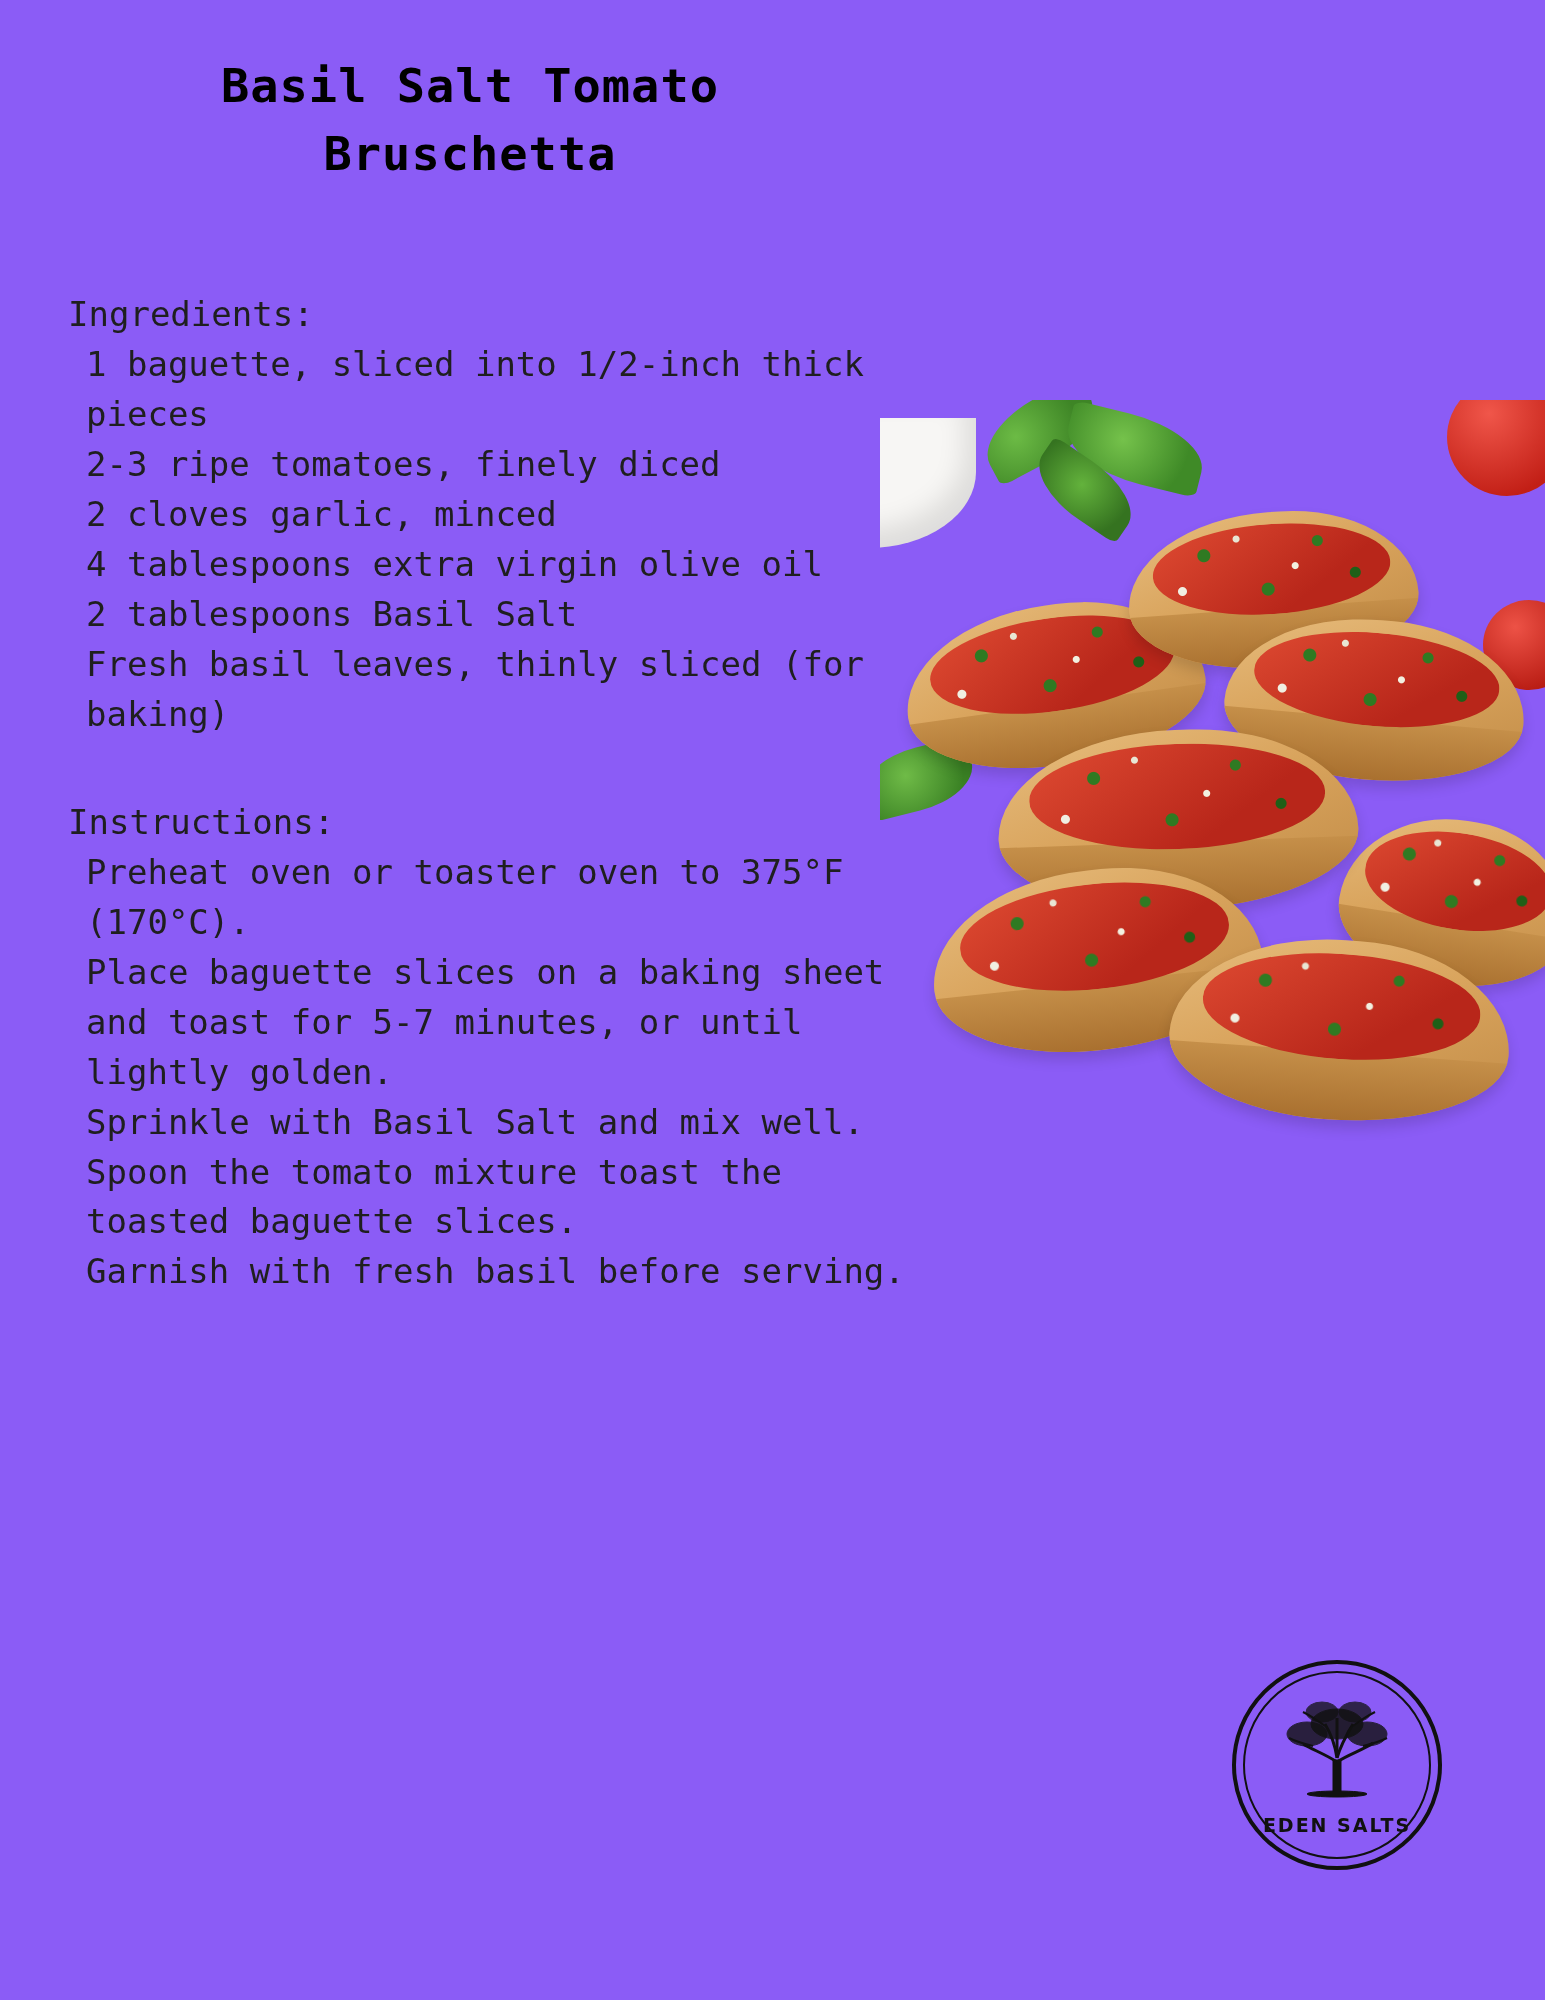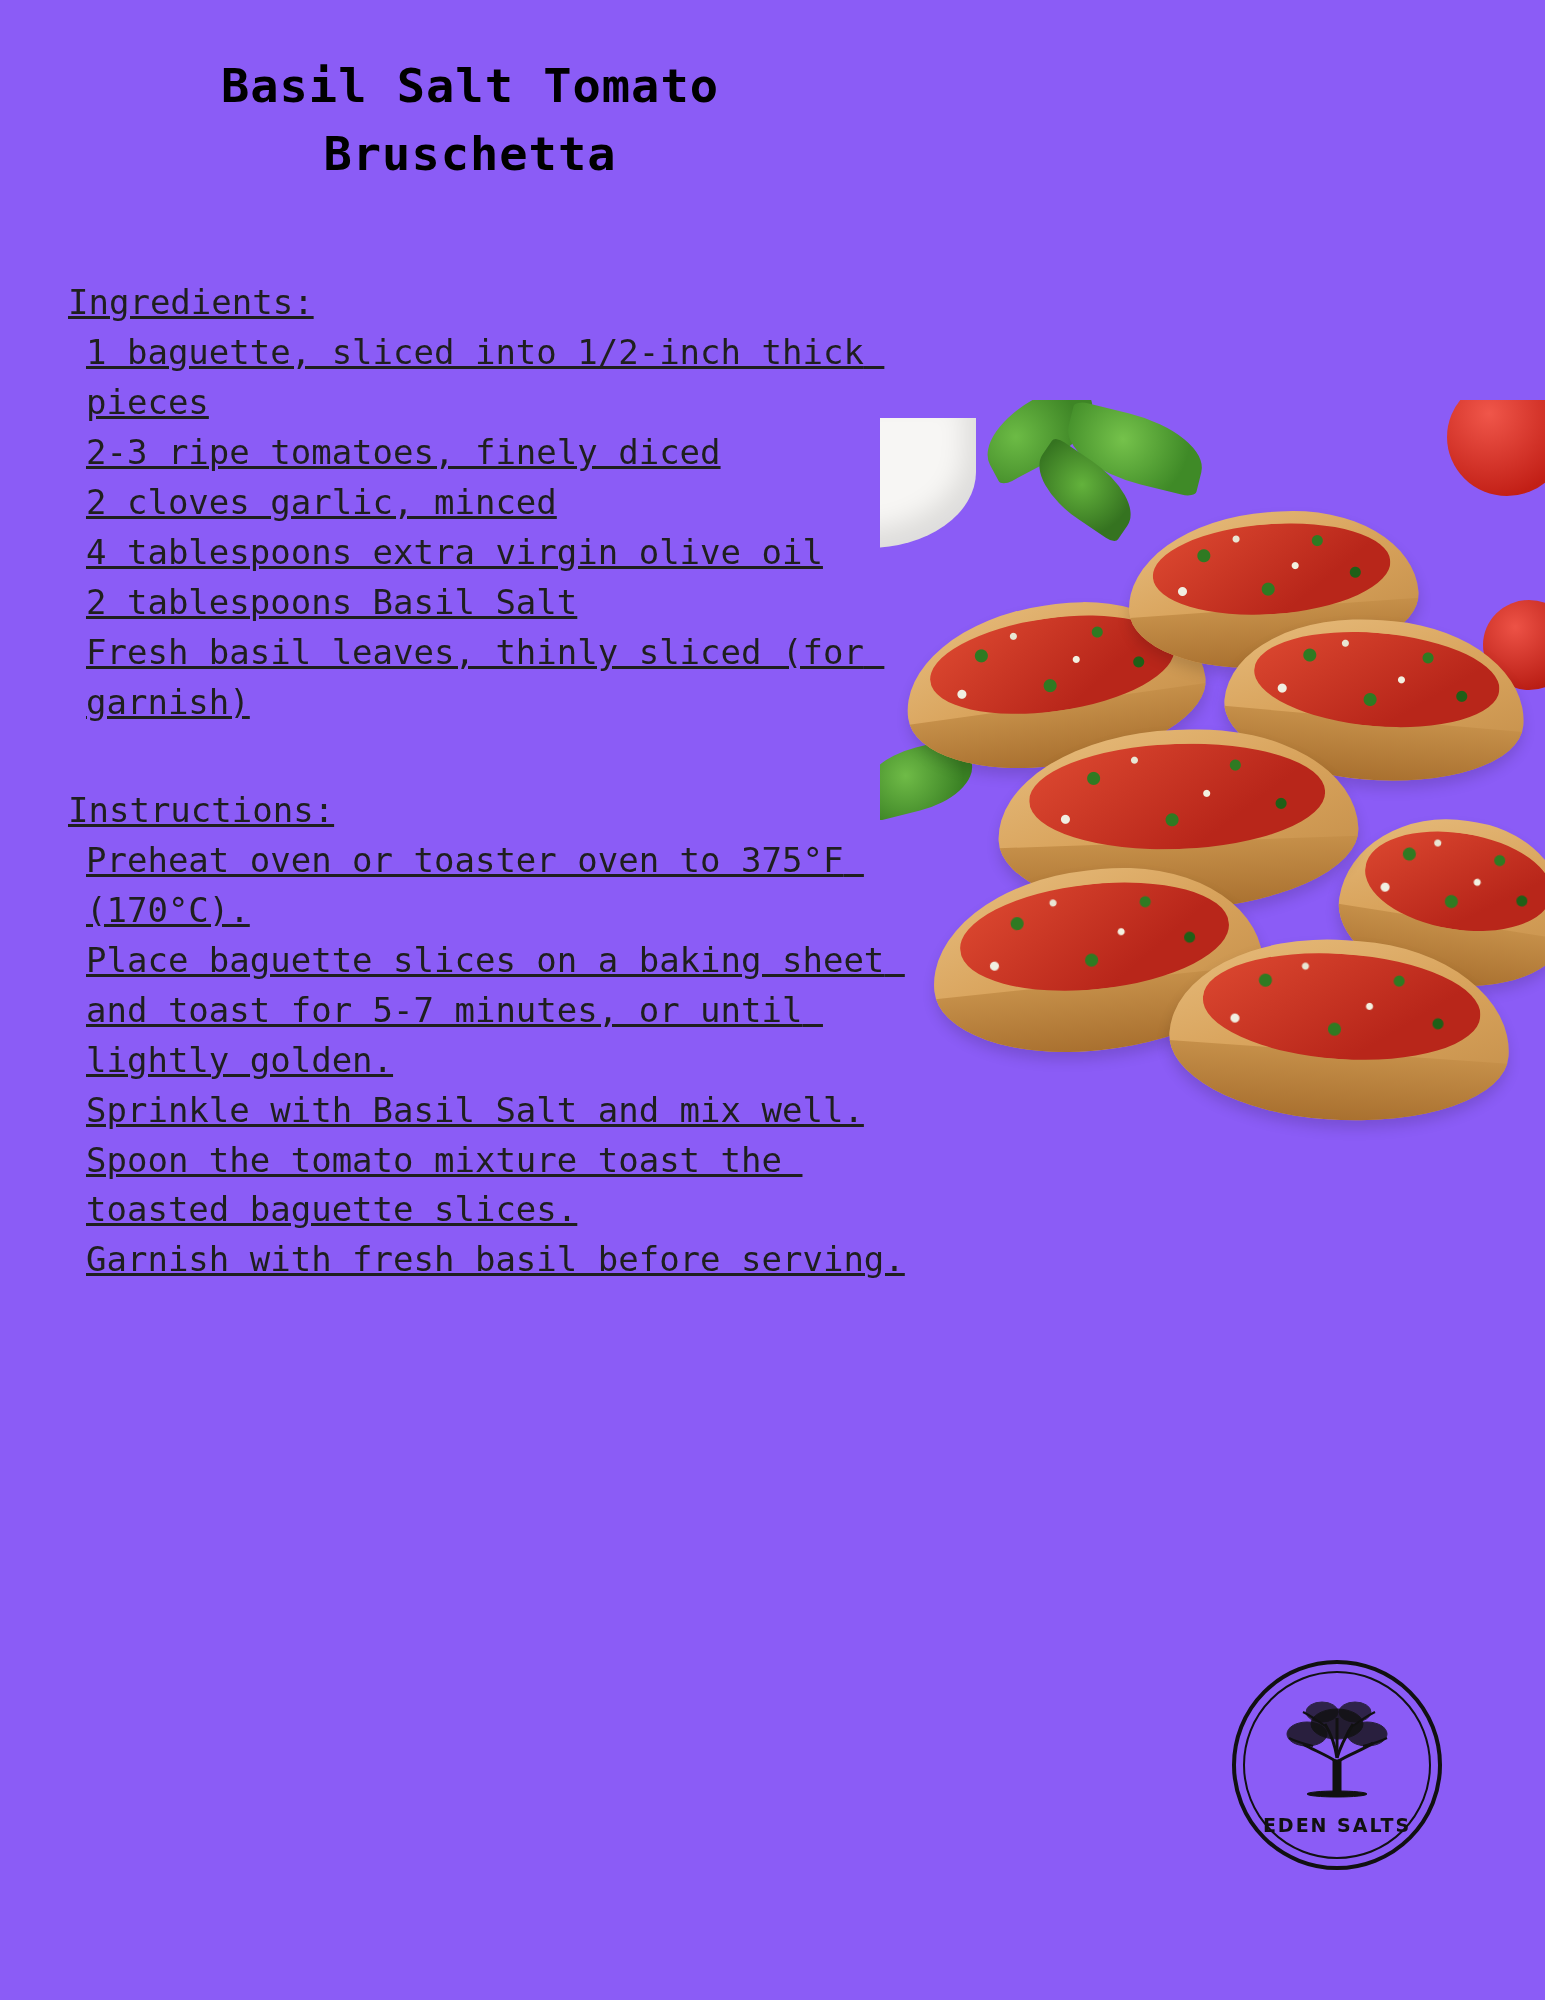--- a/index.html
+++ b/index.html
@@ -34,27 +34,26 @@
     line-height: 1.45;
     letter-spacing: 1px;
     color: #000;
     font-family: "DejaVu Sans Mono", "Liberation Mono", monospace;
     white-space: pre-line;
   }
 
   
   .text-column {
     position: absolute;
-    top: 278px;
+    top: 290px;
     left: 68px;
     width: 860px;
     font-size: 34px;
     line-height: 1.47;
     color: #1f1f1f;
-    text-decoration: underline;
   }
   .section-heading {
     font-size: 34px;
     line-height: 1.47;
     color: #1f1f1f;
   }
   .body-line {
     font-size: 34px;
     line-height: 1.47;
     color: #1f1f1f;
@@ -232,21 +231,21 @@
 
   <div class="text-column">
 
     <div class="section-heading">Ingredients:</div>
 
     <div class="body-line">1 baguette, sliced into 1/2-inch thick pieces</div>
     <div class="body-line">2-3 ripe tomatoes, finely diced</div>
     <div class="body-line">2 cloves garlic, minced</div>
     <div class="body-line">4 tablespoons extra virgin olive oil</div>
     <div class="body-line">2 tablespoons Basil Salt</div>
-    <div class="body-line">Fresh basil leaves, thinly sliced (for garnish)</div>
+    <div class="body-line">Fresh basil leaves, thinly sliced (for baking)</div>
 
     <div class="block-gap"></div>
 
     <div class="section-heading">Instructions:</div>
 
     <div class="body-line">Preheat oven or toaster oven to 375°F (170°C).</div>
     <div class="body-line">Place baguette slices on a baking sheet and toast for 5-7 minutes, or until lightly golden.</div>
     <div class="body-line">Sprinkle with Basil Salt and mix well.</div>
     <div class="body-line">Spoon the tomato mixture toast the toasted baguette slices.</div>
     <div class="body-line">Garnish with fresh basil before serving.</div>

